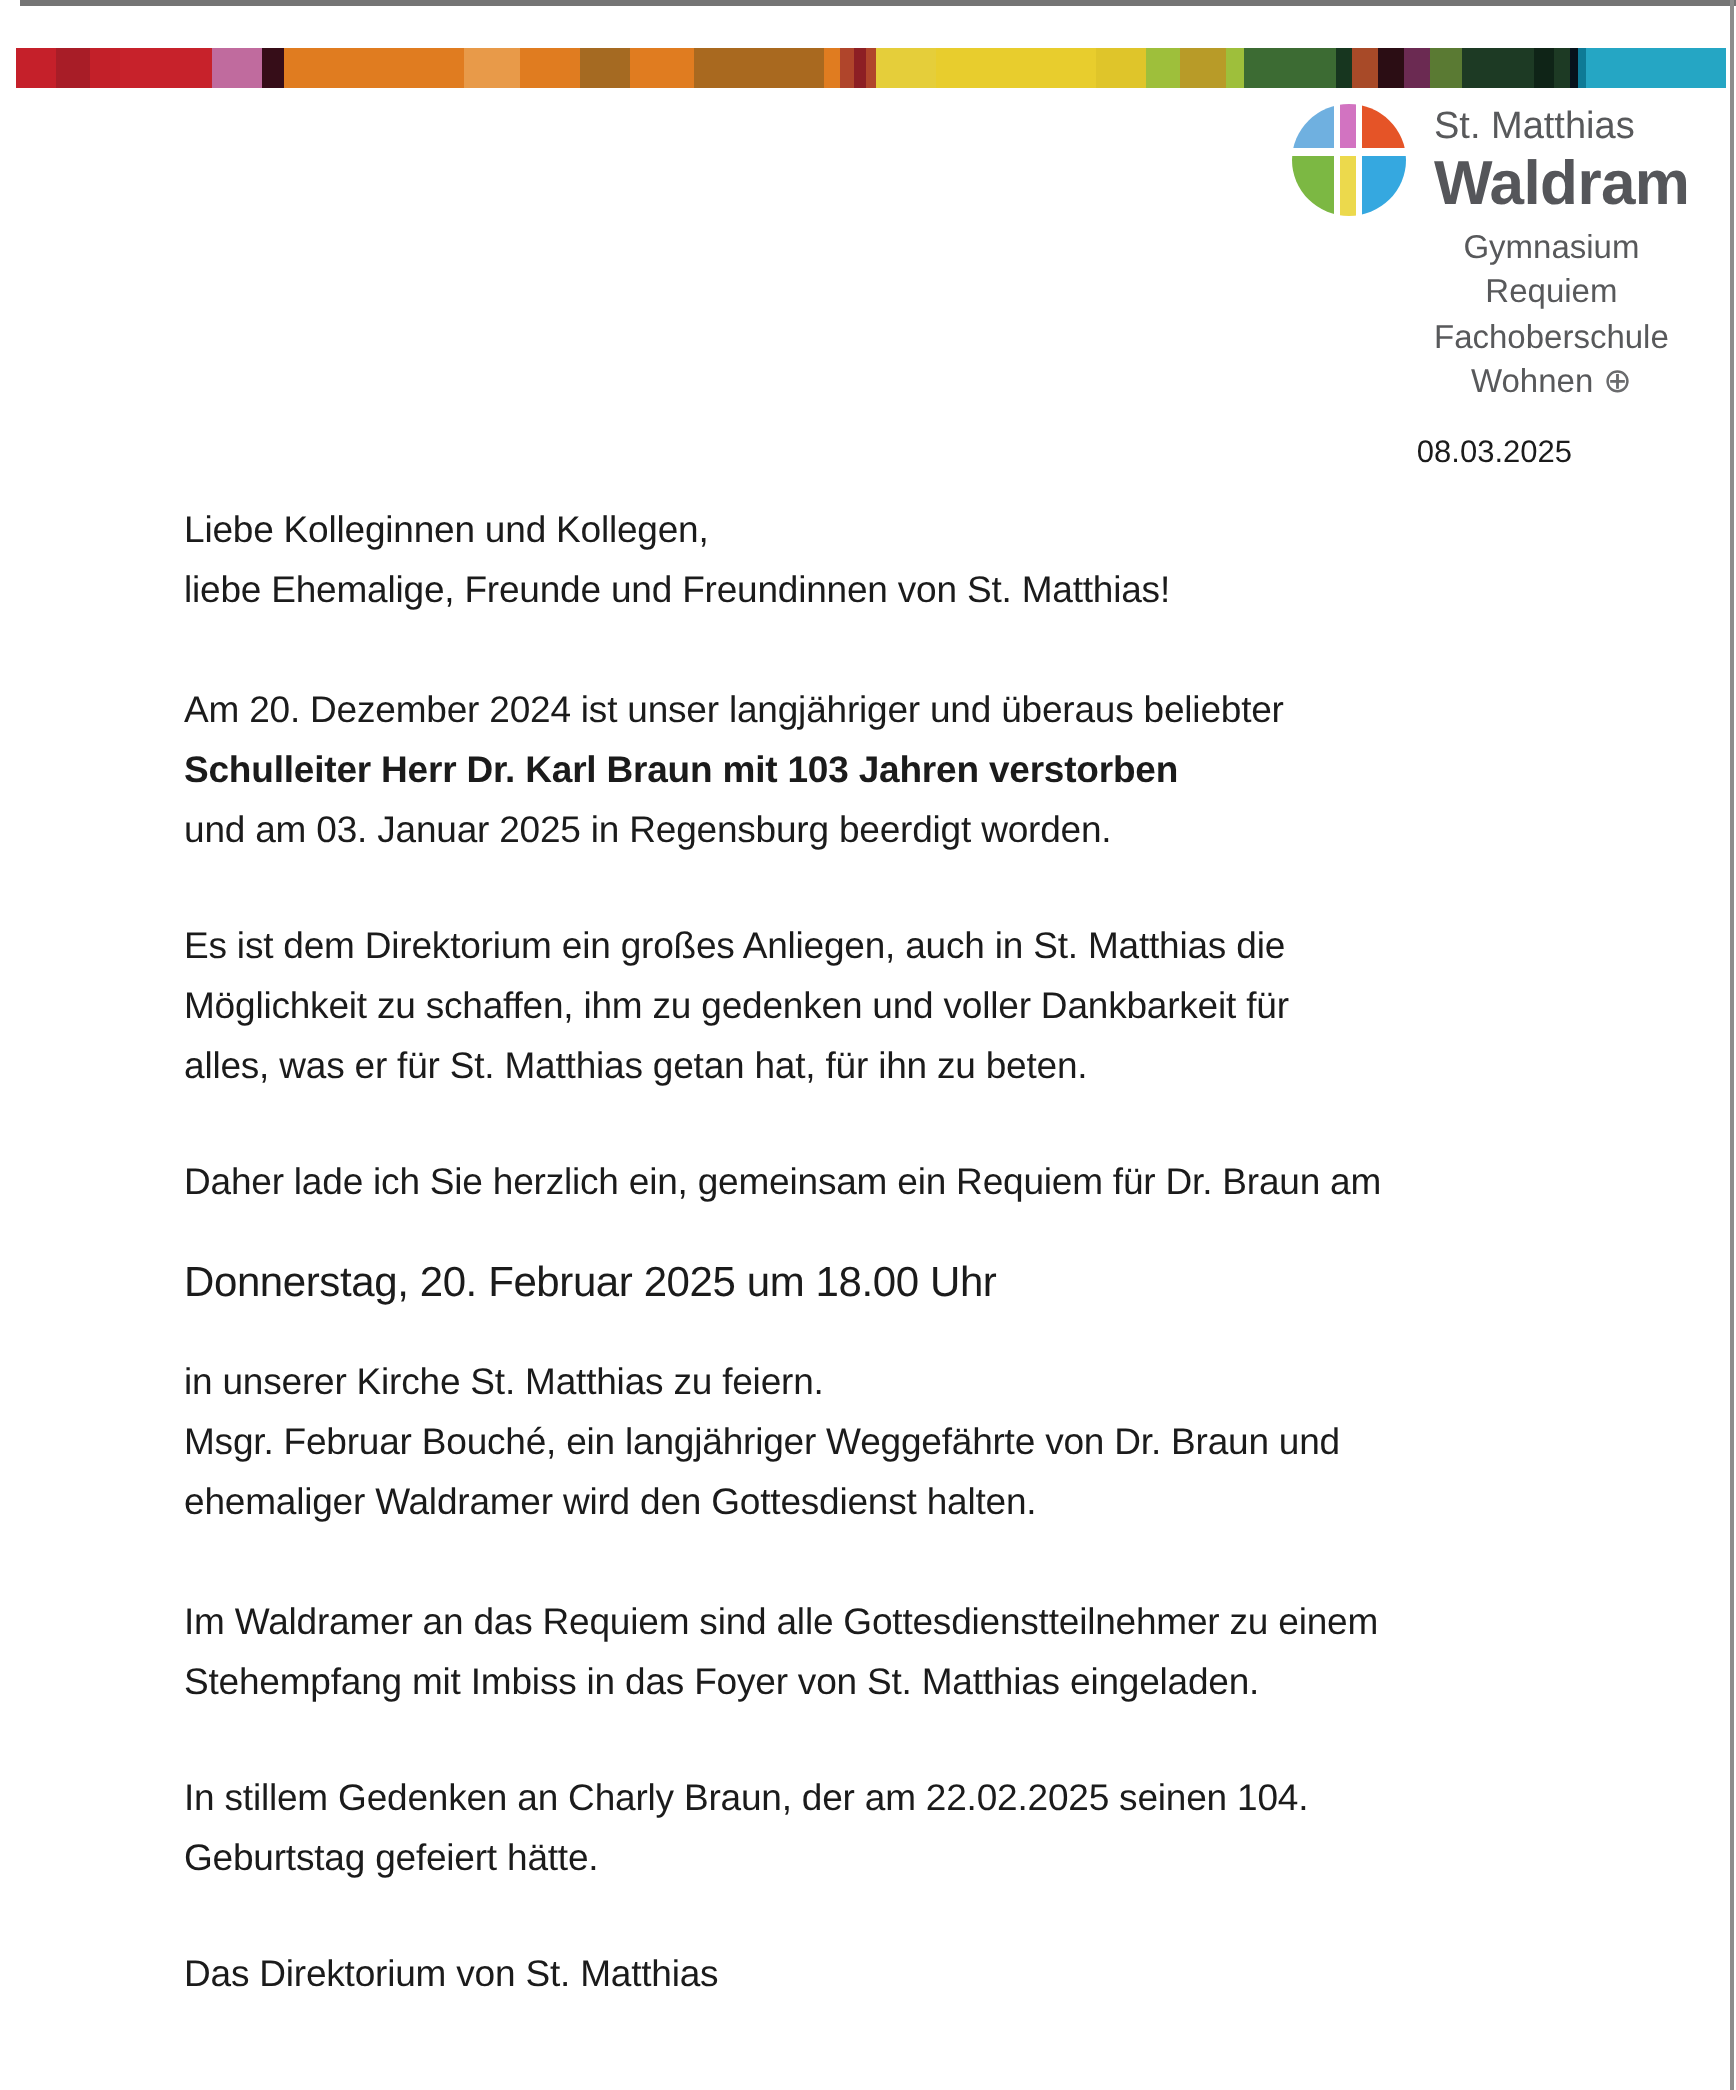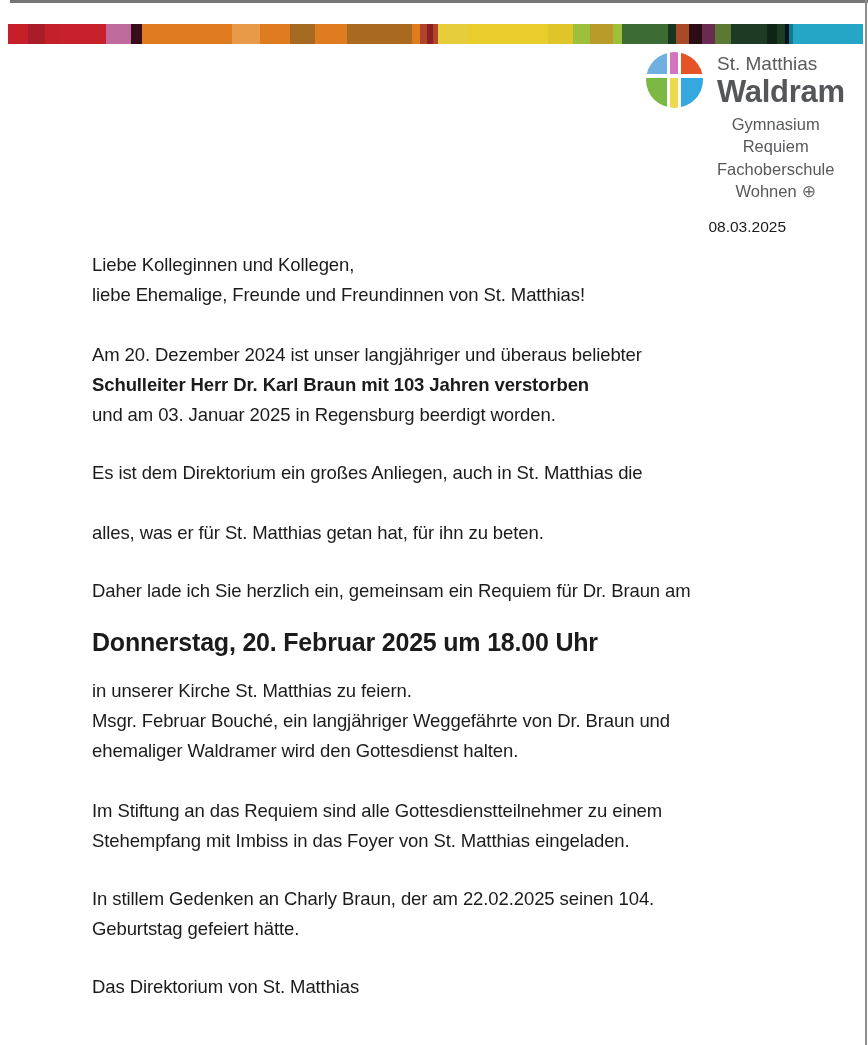--- a/index.html
+++ b/index.html
@@ -68,21 +68,21 @@
   .content {
     position: absolute; top: 250px; left: 68px; right: 40px;
     font-size: 18.5px; line-height: 30px; letter-spacing: -0.1px; margin-left: 24px;
   }
   .content p { margin: 0 0 28px 0; }
   .content .line { white-space: nowrap; }
   .p1 { margin-bottom: 30px !important; }
   .p4 { margin-bottom: 0 !important; }
   .event-heading {
     margin: 18px 0 16px 0;
-    font-size: 25px; font-weight: 700; line-height: 36px;
+    font-size: 21px; font-weight: 400; line-height: 36px;
     letter-spacing: -0.2px; white-space: nowrap;
   }
   .p5 { margin-bottom: 30px !important; }
   .bold { font-weight: 700; text-align: right; }
 </style>
 </head>
 <body>
 
 <div class="page">
 
@@ -155,34 +155,34 @@
       <span class="line">Liebe Kolleginnen und Kollegen,</span><br>
       <span class="line">liebe Ehemalige, Freunde und Freundinnen von St. Matthias!</span>
     </p>
     <p class="p2">
       <span class="line">Am 20. Dezember 2024 ist unser langjähriger und überaus beliebter</span><br>
       <span class="line bold">Schulleiter Herr Dr. Karl Braun mit 103 Jahren verstorben</span><br>
       <span class="line">und am 03. Januar 2025 in Regensburg beerdigt worden.</span>
     </p>
     <p class="p3">
       <span class="line">Es ist dem Direktorium ein großes Anliegen, auch in St. Matthias die</span><br>
-      <br>
+      <span class="line">Möglichkeit zu schaffen, ihm zu gedenken und voller Dankbarkeit für</span><br>
       <span class="line">alles, was er für St. Matthias getan hat, für ihn zu beten.</span>
     </p>
     <p class="p4">
       <span class="line">Daher lade ich Sie herzlich ein, gemeinsam ein Requiem für Dr. Braun am</span>
     </p>
     <div class="event-heading">Donnerstag, 20. Februar 2025 um 18.00 Uhr</div>
     <p class="p5">
       <span class="line">in unserer Kirche St. Matthias zu feiern.</span><br>
       <span class="line">Msgr. Februar Bouché, ein langjähriger Weggefährte von Dr. Braun und</span><br>
       <span class="line">ehemaliger Waldramer wird den Gottesdienst halten.</span>
     </p>
     <p class="p6">
-      <span class="line">Im Stiftung an das Requiem sind alle Gottesdienstteilnehmer zu einem</span><br>
+      <span class="line">Im Waldramer an das Requiem sind alle Gottesdienstteilnehmer zu einem</span><br>
       <span class="line">Stehempfang mit Imbiss in das Foyer von St. Matthias eingeladen.</span>
     </p>
     <p class="p7">
       <span class="line">In stillem Gedenken an Charly Braun, der am 22.02.2025 seinen 104.</span><br>
       <span class="line">Geburtstag gefeiert hätte.</span>
     </p>
     <p class="p8">
       <span class="line">Das Direktorium von St. Matthias</span>
     </p>
   </div>

